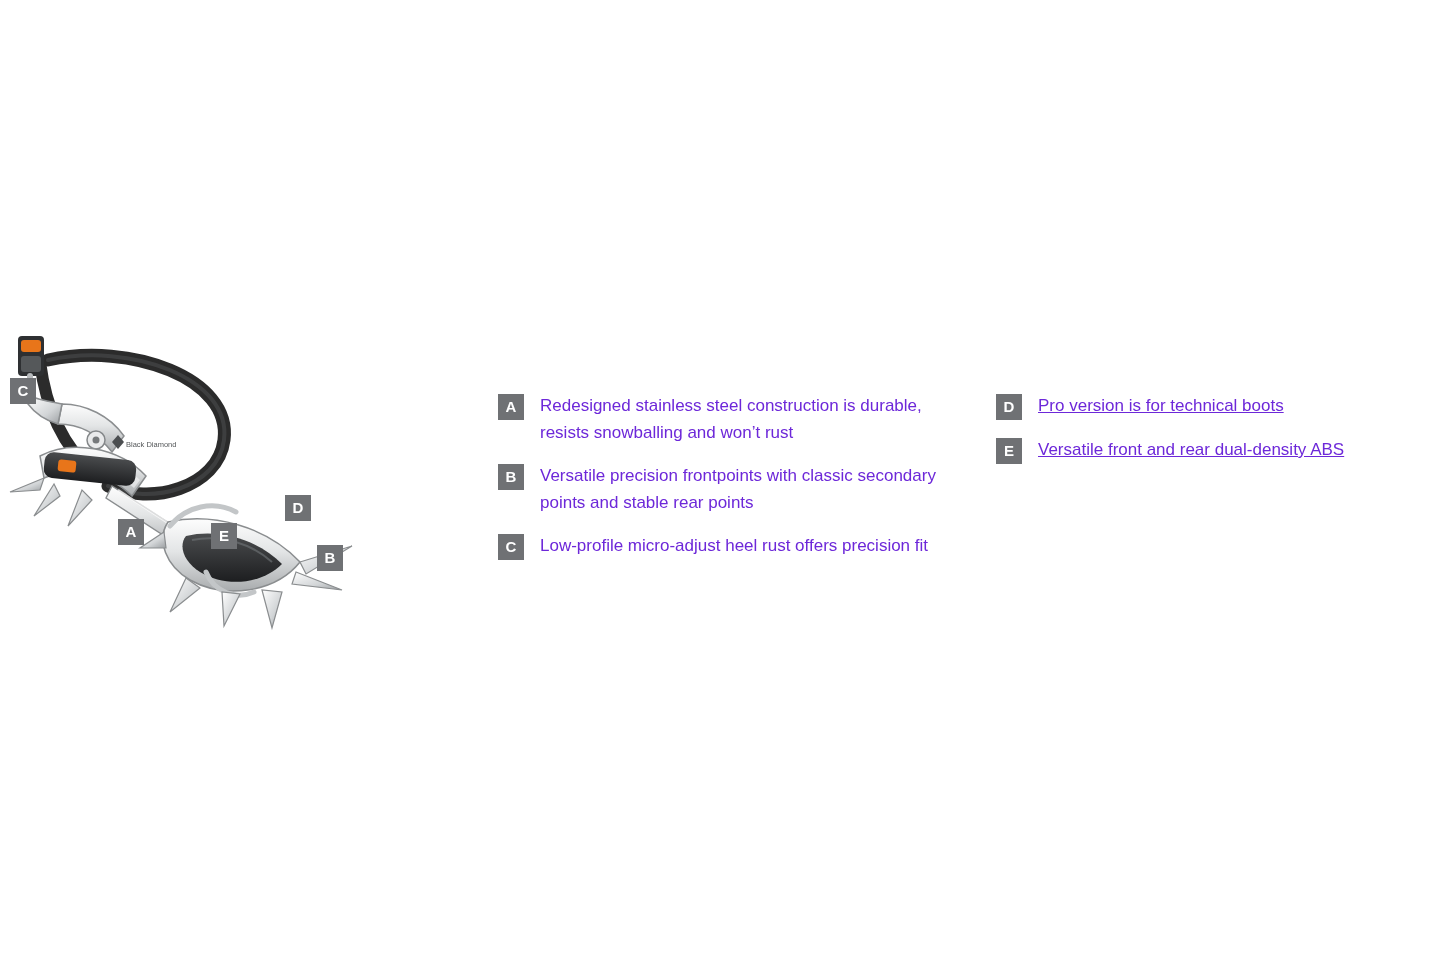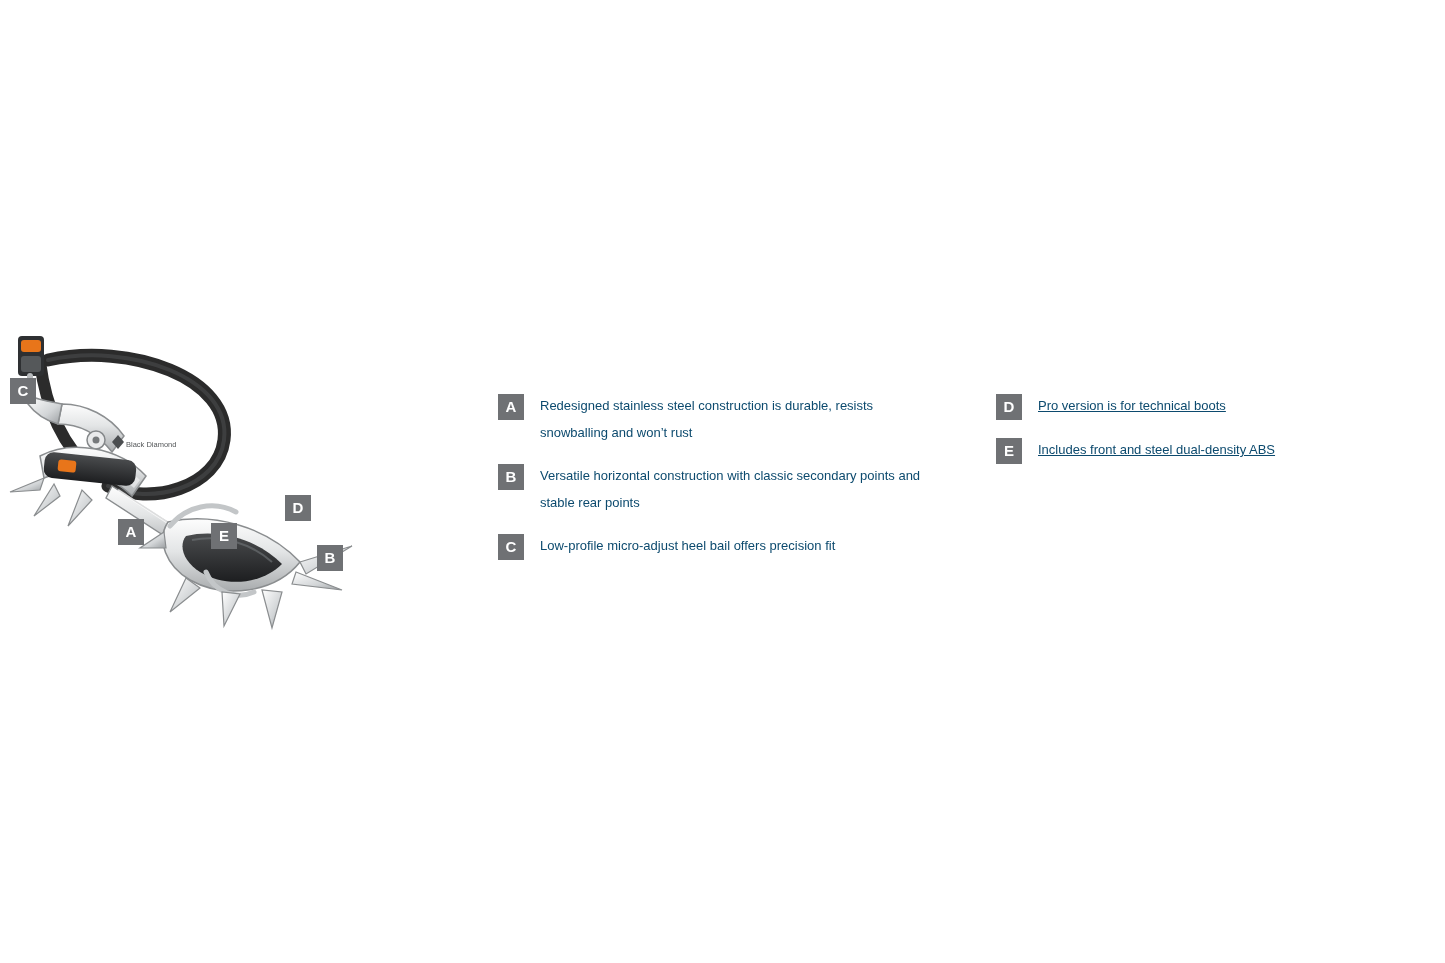--- a/index.html
+++ b/index.html
@@ -69,23 +69,23 @@
     background: #6f7174;
     color: #ffffff;
     font-size: 15px;
     font-weight: bold;
     line-height: 26px;
     text-align: center;
     margin-top: 2px;
   }
   .legend-text {
     margin-left: 16px;
-    font-size: 13px;
+    font-size: 17px;
     line-height: 27px;
-    color: #0c4a6e;
+    color: #6d28d9;
     max-width: 400px;
   }
   #legend-right .legend-text {
     max-width: 420px;
     white-space: nowrap;
     text-decoration: underline;
   }
 </style>
 </head>
 <body>
@@ -172,30 +172,30 @@
 <div class="badge" style="left:285px; top:495px;">D</div>
 <div class="badge" style="left:317px; top:545px;">B</div>
 
 <div id="legend-left">
   <div class="legend-row">
     <div class="legend-badge">A</div>
     <div class="legend-text">Redesigned stainless steel construction is durable, resists snowballing and won’t rust</div>
   </div>
   <div class="legend-row">
     <div class="legend-badge">B</div>
-    <div class="legend-text">Versatile horizontal construction with classic secondary points and stable rear points</div>
+    <div class="legend-text">Versatile precision frontpoints with classic secondary points and stable rear points</div>
   </div>
   <div class="legend-row">
     <div class="legend-badge">C</div>
-    <div class="legend-text">Low-profile micro-adjust heel bail offers precision fit</div>
+    <div class="legend-text">Low-profile micro-adjust heel rust offers precision fit</div>
   </div>
 </div>
 
 <div id="legend-right">
   <div class="legend-row">
     <div class="legend-badge">D</div>
     <div class="legend-text">Pro version is for technical boots</div>
   </div>
   <div class="legend-row">
     <div class="legend-badge">E</div>
-    <div class="legend-text">Includes front and steel dual-density ABS</div>
+    <div class="legend-text">Versatile front and rear dual-density ABS</div>
   </div>
 </div>
 
 </body></html>

